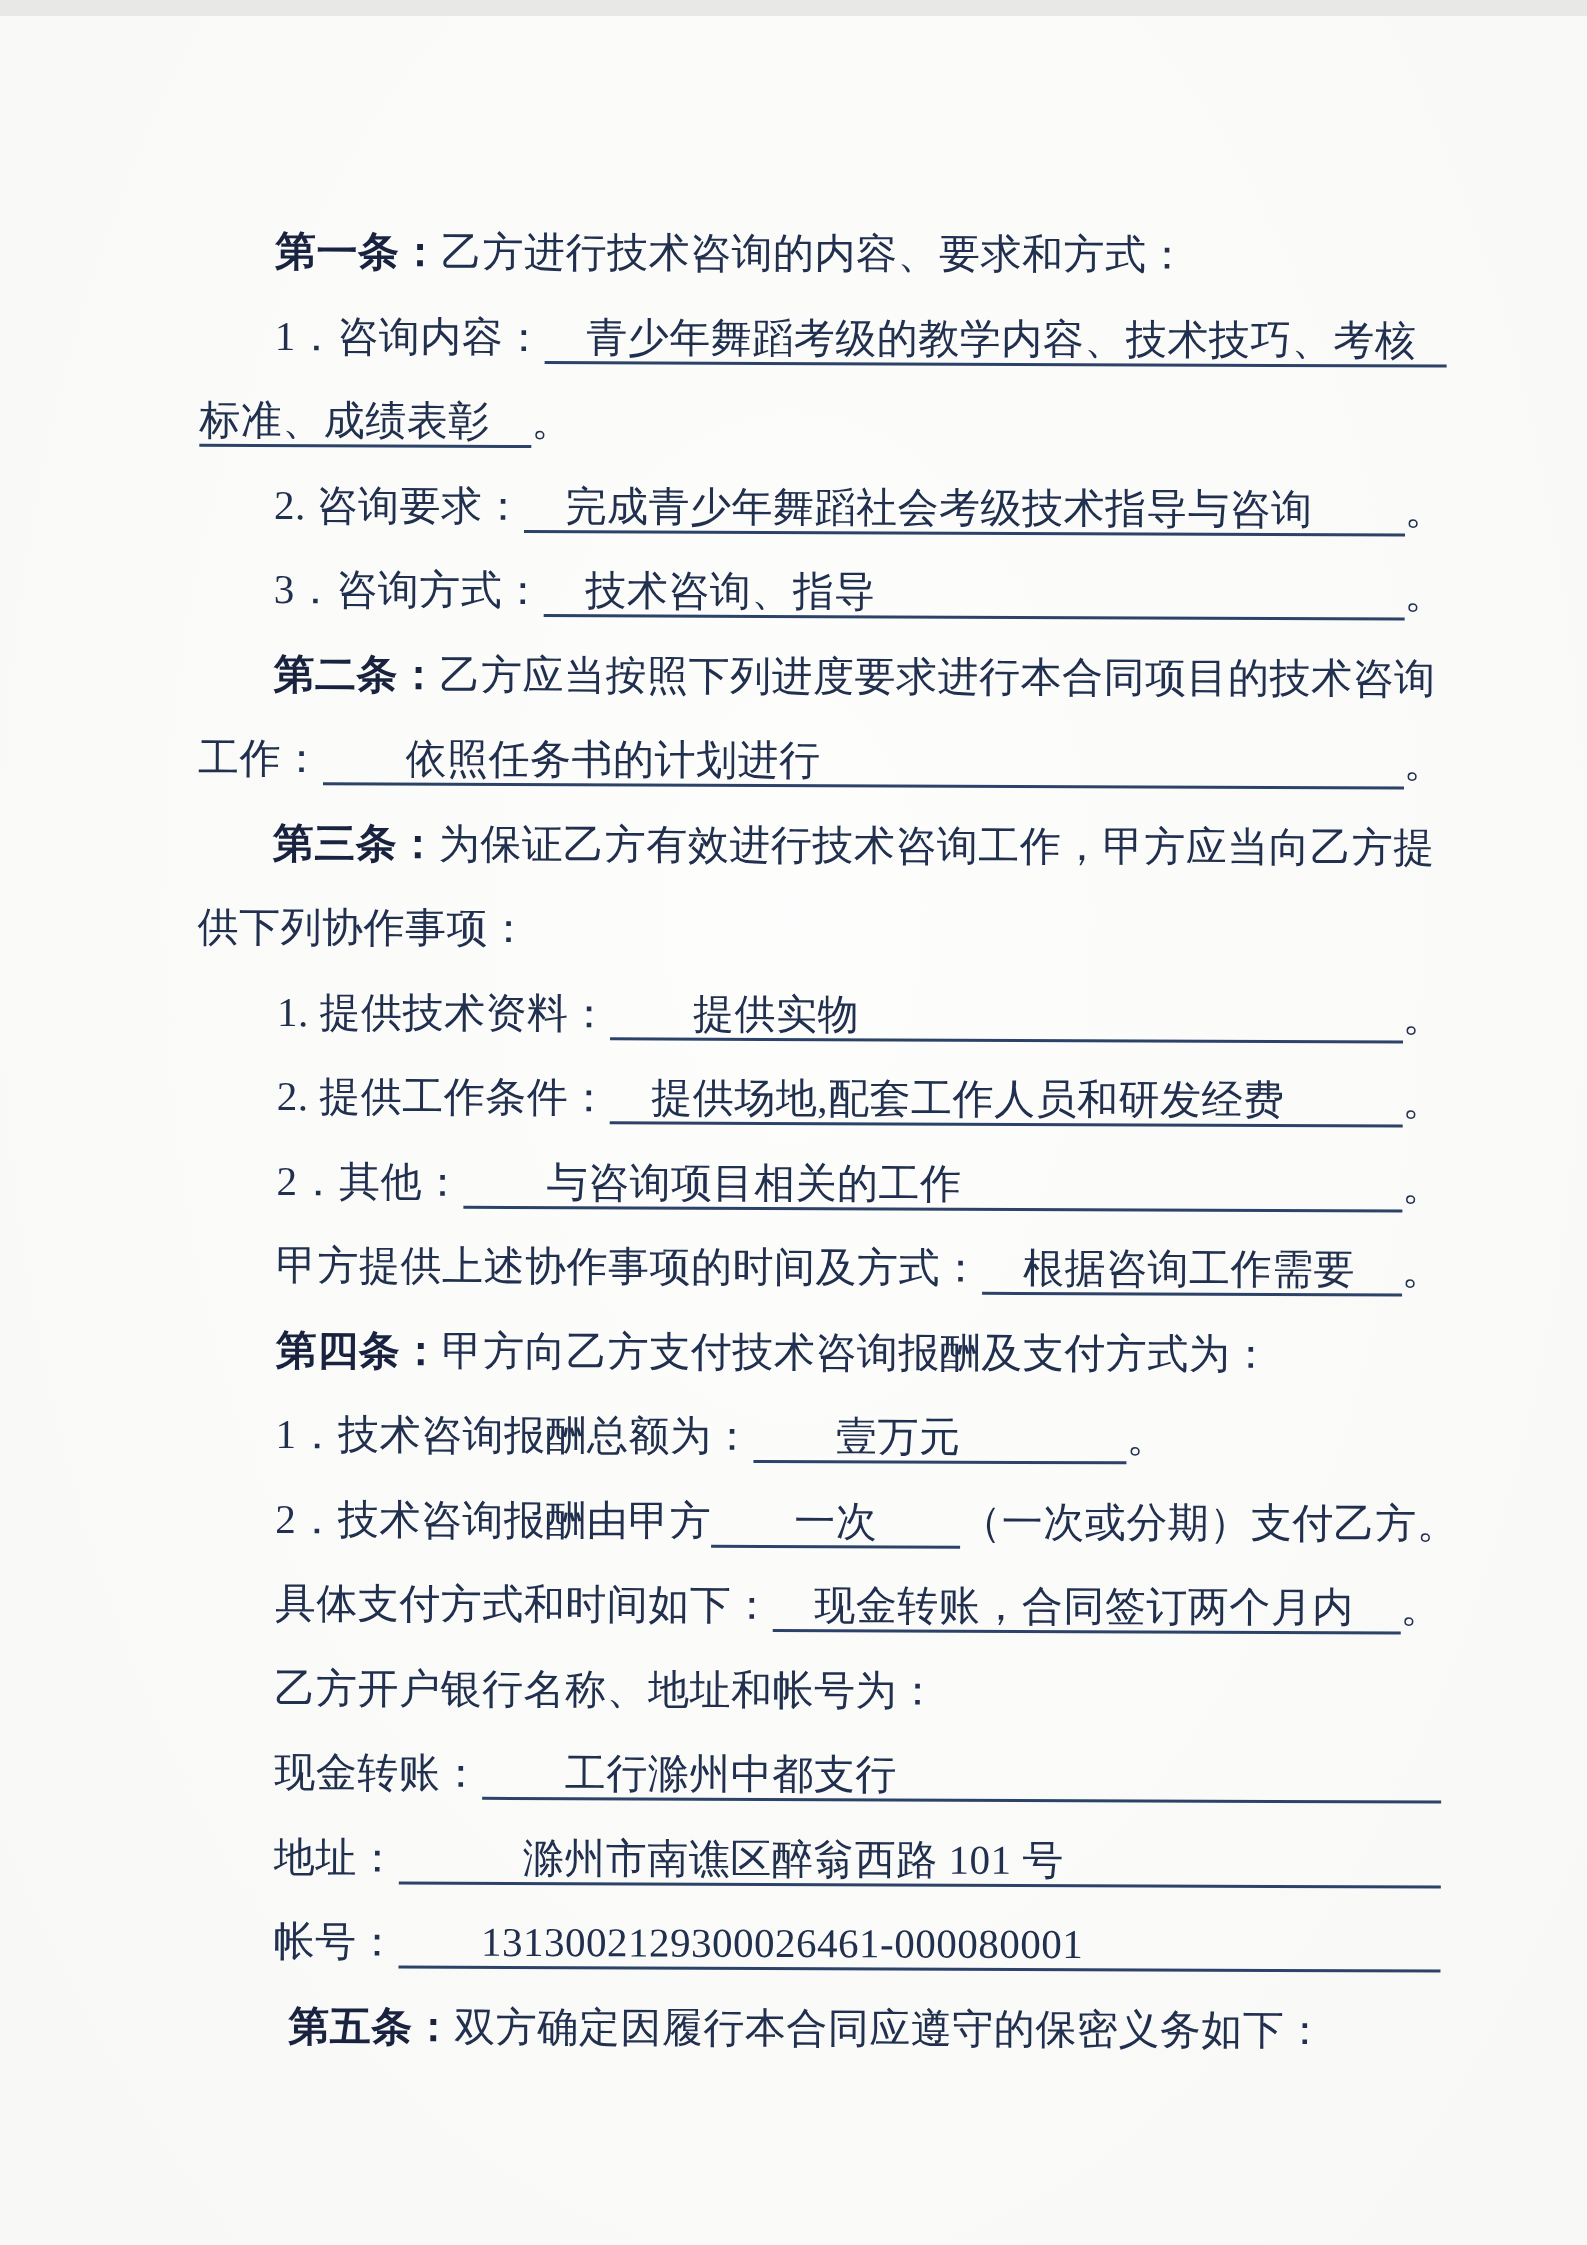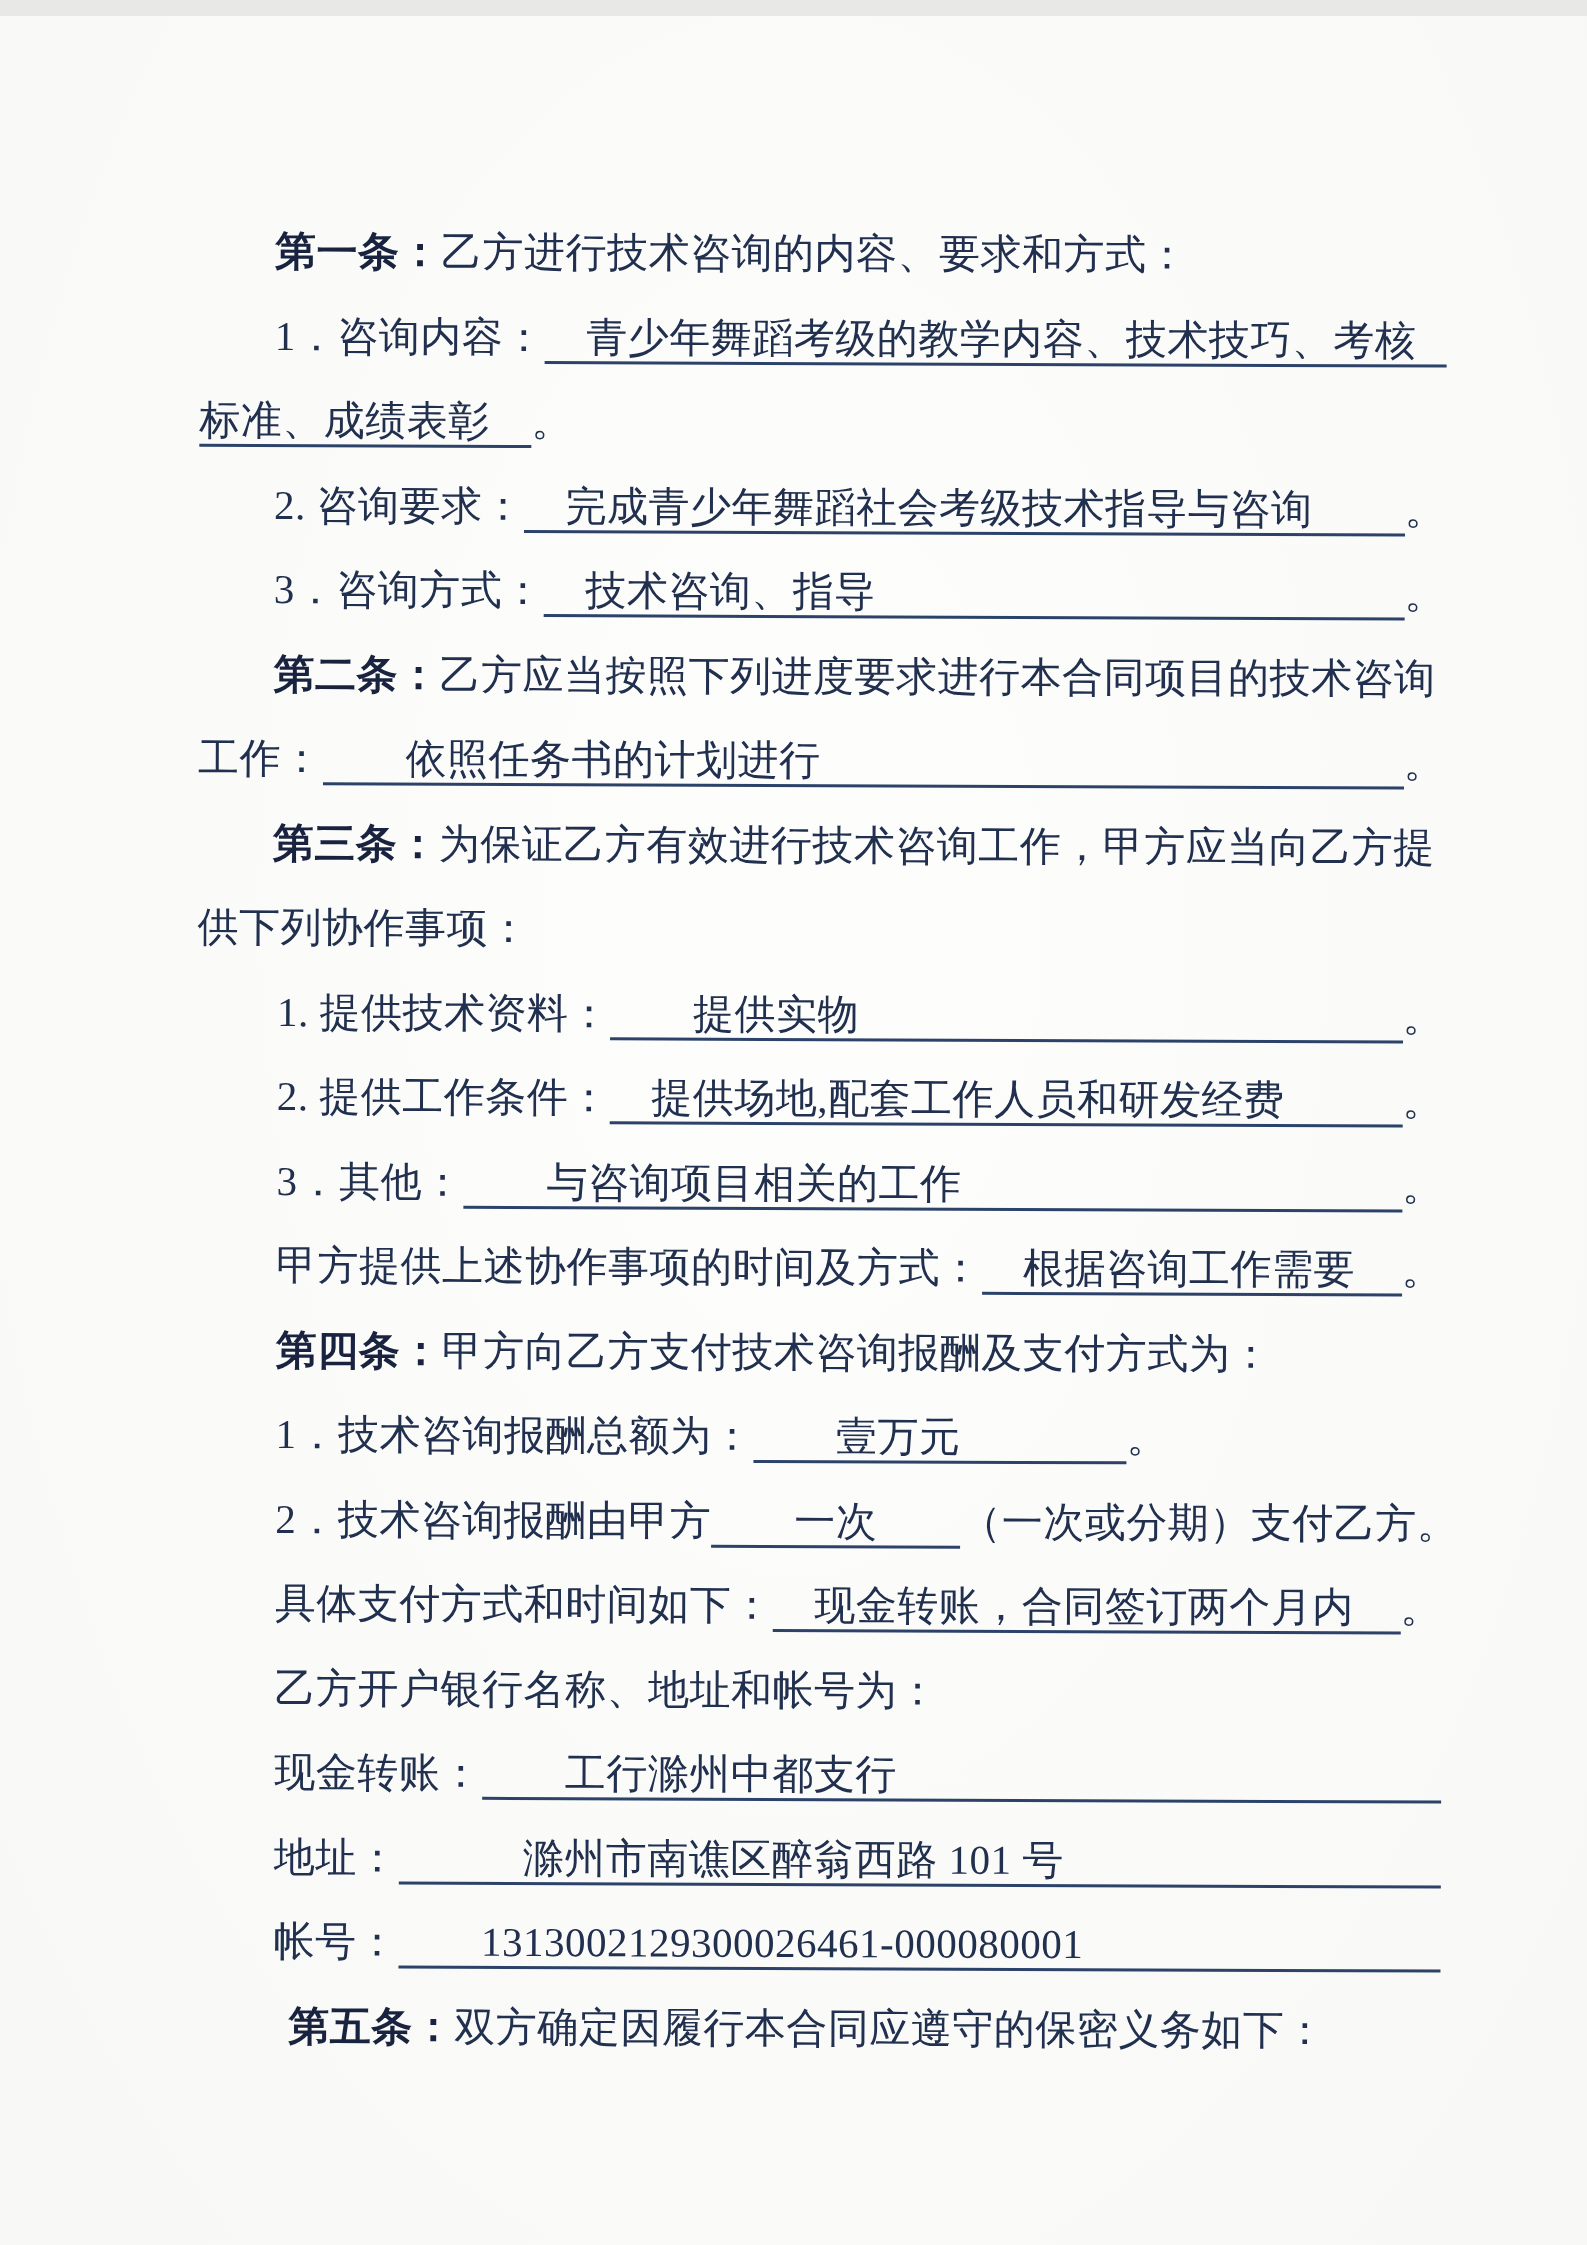--- a/index.html
+++ b/index.html
@@ -99,21 +99,21 @@
         <span class="seg">1. 提供技术资料：</span>
         <span class="seg u grow">　　提供实物</span>
         <span class="seg">。</span>
       </div>
       <div class="line" style="padding-left: 80px;">
         <span class="seg">2. 提供工作条件：</span>
         <span class="seg u grow">　提供场地,配套工作人员和研发经费</span>
         <span class="seg">。</span>
       </div>
       <div class="line" style="padding-left: 80px;">
-        <span class="seg">3．其他：</span>
+        <span class="seg">2．其他：</span>
         <span class="seg u grow">　　与咨询项目相关的工作</span>
         <span class="seg">。</span>
       </div>
       <div class="line" style="padding-left: 80px;">
         <span class="seg">甲方提供上述协作事项的时间及方式：</span>
         <span class="seg u grow">　根据咨询工作需要</span>
         <span class="seg">。</span>
       </div>
       <div class="line" style="padding-left: 80px;">
         <span class="seg b">第四条：</span>

